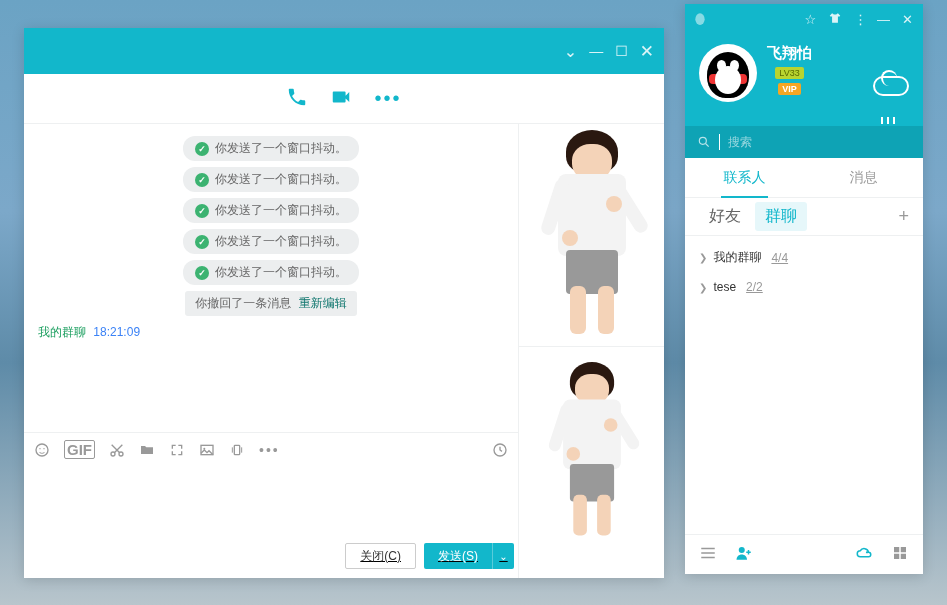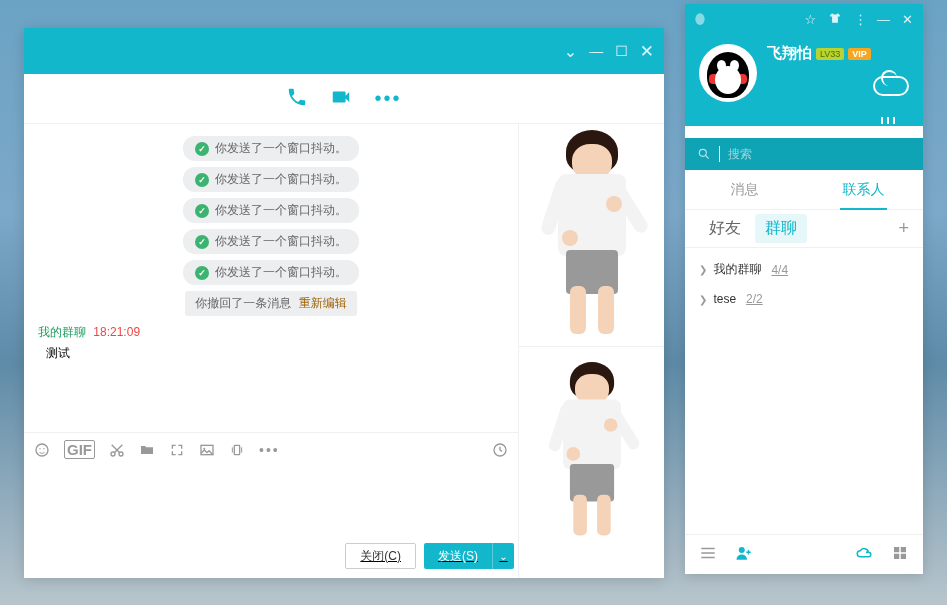--- a/index.html
+++ b/index.html
@@ -92,27 +92,27 @@
       display: inline-flex; align-items: center; justify-content: center;
       color: #fff; font-size: 9px; font-weight: bold;
     }
     .recall-row { display: flex; justify-content: center; margin-bottom: 6px; }
     .recall {
       background: #eceeef;
       border-radius: 3px;
       padding: 4px 10px;
       color: #666;
     }
-    .recall a { color: #a16207; margin-left: 4px; cursor: pointer; text-decoration: none; font-family: Liberation Mono, monospace; }
+    .recall a { color: #0f766e; margin-left: 4px; cursor: pointer; text-decoration: none; font-family: Liberation Mono, monospace; }
     .msg-group { margin-top: 8px; }
     .msg-sender {
       font-size: 12px;
     }
     .msg-sender .name { color: #1a9e5e; }
-    .msg-sender .time { color: #ef4444; margin-left: 4px; }
+    .msg-sender .time { color: #3b82f6; margin-left: 4px; }
     .msg-text { color: #000; font-size: 12px; padding-left: 8px; margin-top: 4px; }
     .chat-input-toolbar {
       height: 34px;
       border-top: 1px solid #eef0f1;
       display: flex;
       align-items: center;
       padding: 0 10px;
       gap: 14px;
     }
     .chat-input-toolbar span, .chat-input-toolbar svg {
@@ -319,20 +319,21 @@
       background: #e33;
       border-radius: 4px;
     }
     .profile-name {
       color: #fff;
       font-size: 15px;
       font-weight: bold;
       display: flex;
       align-items: center;
       gap: 4px;
+      flex-direction: column;
     }
     .badge-lv {
       background: #b8d430;
       color: #5a6b00;
       font-size: 9px;
       padding: 1px 4px;
       border-radius: 2px;
       font-weight: normal;
     }
     .badge-vip {
@@ -378,21 +379,21 @@
       height: 7px;
       background: #fff;
     }
     .search-row {
       background: #0ea3b5;
       height: 32px;
       display: flex;
       align-items: center;
       padding: 0 12px;
       gap: 8px;
-      margin-top: 12px;
+      margin-top: 0px;
     }
     .search-row svg { width: 14px; height: 14px; fill: #fff; opacity: 0.7; }
     .search-row input {
       flex: 1;
       background: transparent;
       border: none;
       outline: none;
       color: #fff;
       font-size: 12px;
     }
@@ -545,21 +546,20 @@
             <div class="recall">
           <span>你撤回了一条消息</span>
           <a>重新编辑</a>
         </div>
           </div>
         <div class="msg-group">
           <div class="msg-sender">
             <span class="name">我的群聊</span>
             <span class="time">18:21:09</span>
           </div>
-          <div class="msg-text">测试</div>
         </div>
       </div>
       <div class="chat-input-toolbar">
         <span><svg viewBox="0 0 24 24">
               <circle cx="12" cy="12" r="9" fill="none" stroke="#999" stroke-width="2"></circle>
               <circle cx="9" cy="10" r="1"></circle>
               <circle cx="15" cy="10" r="1"></circle>
               <path d="M8 15c1 1.5 3 2 4 2s3-.5 4-2" fill="none" stroke="#999" stroke-width="1.5"></path>
             </svg></span>
         <span class="gif-box" style="width:auto;height:auto">GIF</span>
@@ -675,22 +675,22 @@
   </div>
   <div class="search-row">
     <svg viewBox="0 0 24 24">
         <circle cx="10" cy="10" r="6" fill="none" stroke="#fff" stroke-width="2"></circle>
         <path d="M15 15l5 5" stroke="#fff" stroke-width="2"></path>
       </svg>
     <span class="search-cursor"></span>
     <input type="text" placeholder="搜索" style="">
   </div>
   <div class="tabs">
+    <div class="tab active">联系人</div>
     <div class="tab">消息</div>
-    <div class="tab active">联系人</div>
   </div>
   <div class="subtabs">
     <div class="subtab">好友</div>
     <div class="subtab active">群聊</div>
     <div class="subtab-spacer"></div>
     <div class="subtab-plus">+</div>
   </div>
   <div class="group-list">
     <div class="group-item">
       <span class="chevron">❯</span>

